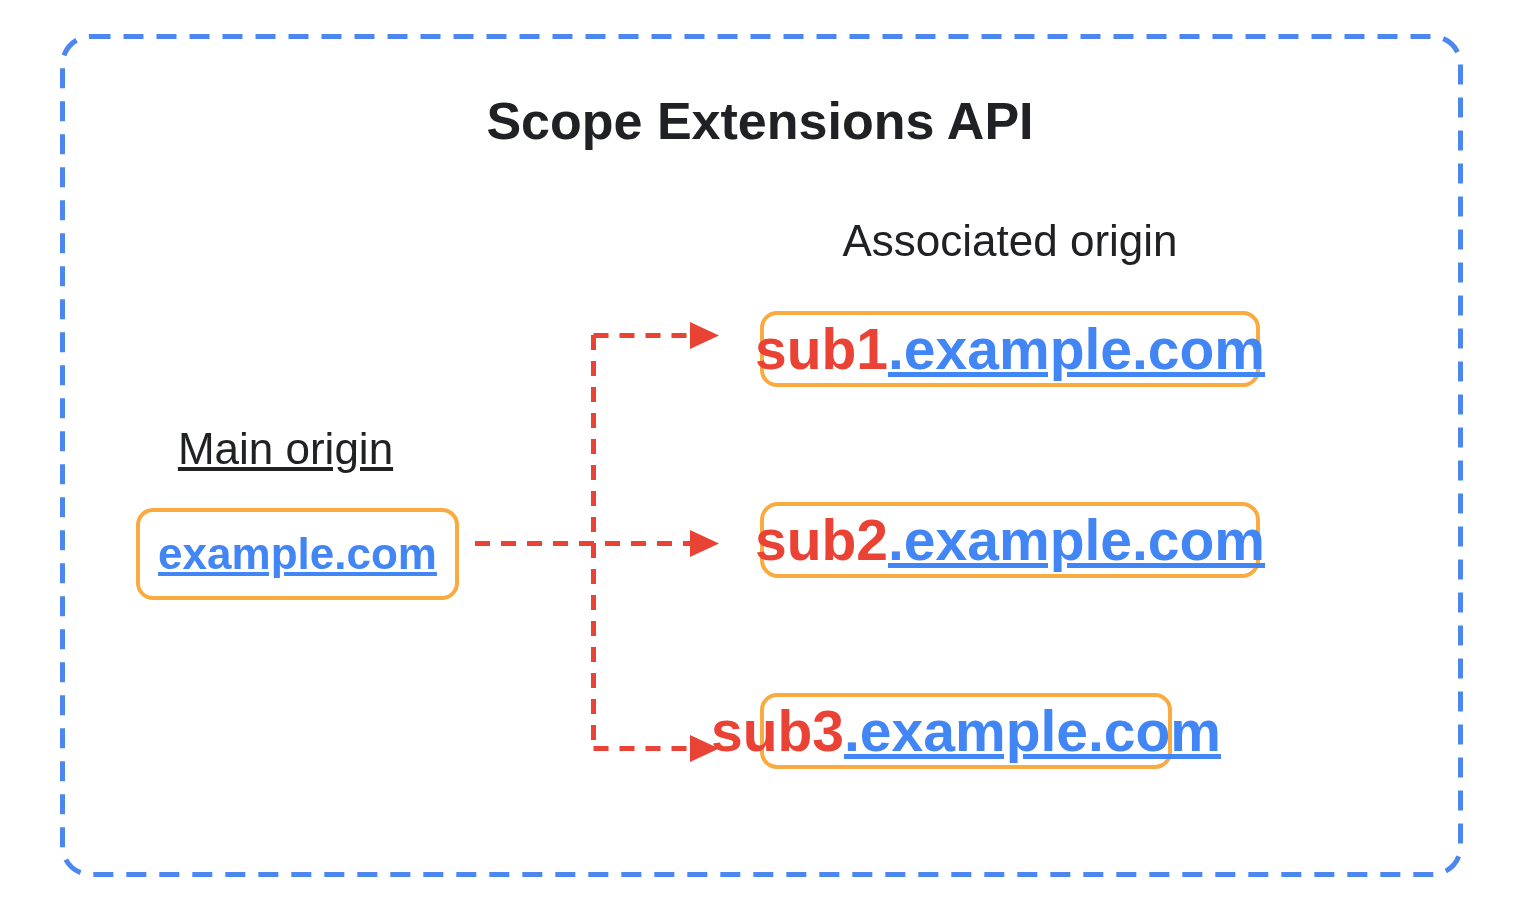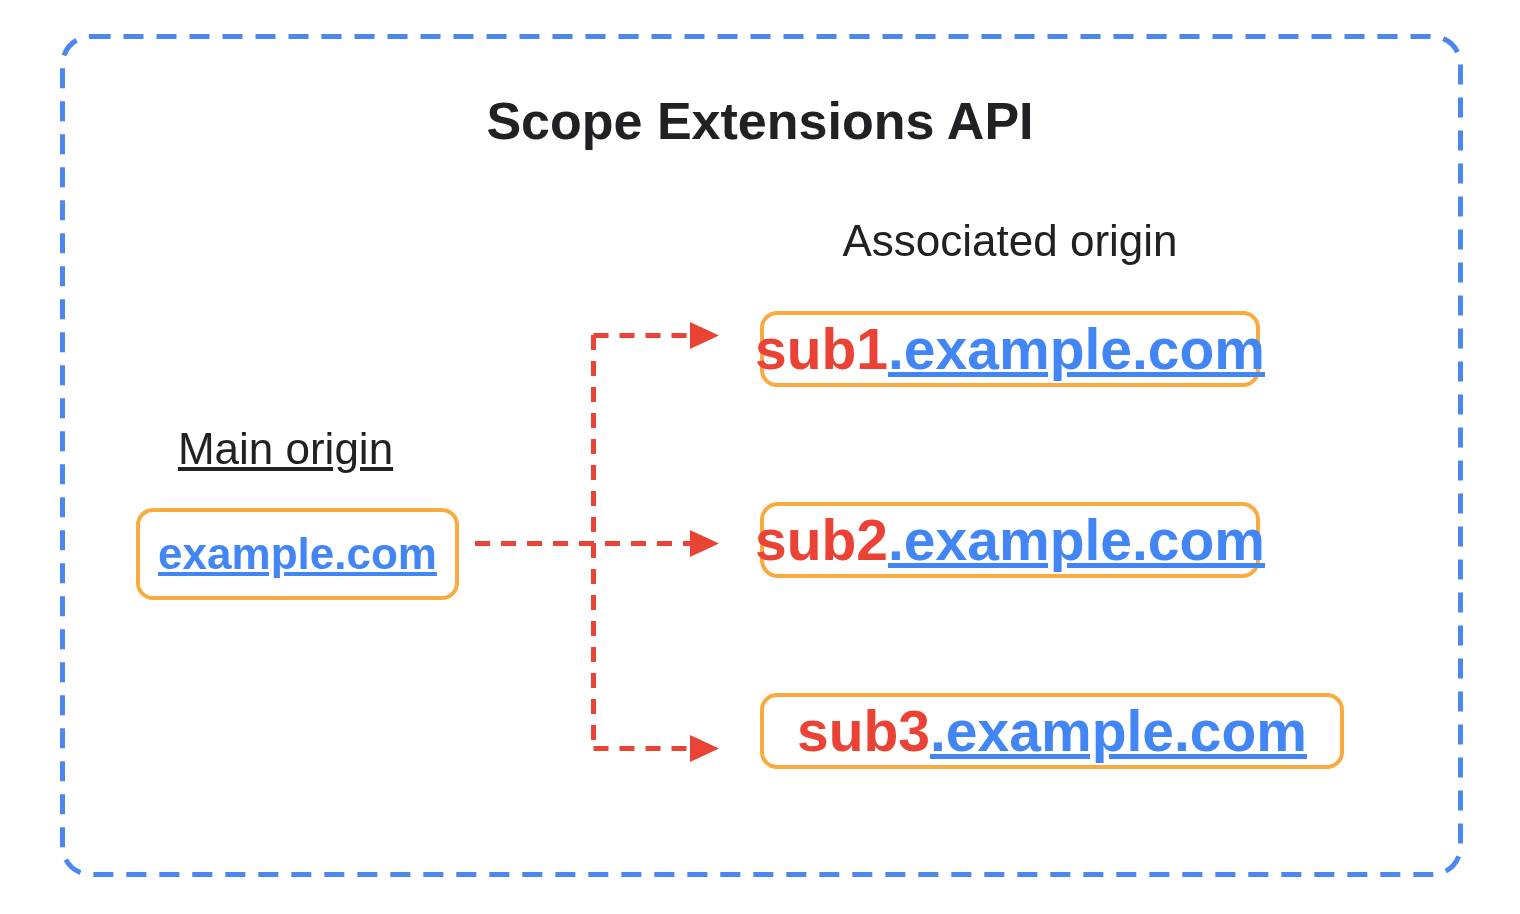--- a/index.html
+++ b/index.html
@@ -77,21 +77,21 @@
     align-items: center;
     justify-content: center;
     font-weight: bold;
     font-size: 57px;
     line-height: 1;
     white-space: nowrap;
   }
   .main-box { left: 124px; top: 508px; width: 323px; height: 92px; font-size: 44px; margin-left: 12px; }
   .sub-box-1 { left: 760px; top: 311px; width: 500px; height: 76px; }
   .sub-box-2 { left: 760px; top: 502px; width: 500px; height: 76px; border-radius: 18px; }
-  .sub-box-3 { left: 760px; top: 693px; width: 584px; height: 76px; }
+  .sub-box-3 { left: 760px; top: 693px; width: 412px; height: 76px; }
   .domain-blue { color: var(--domain-blue); text-decoration: underline; }
   .prefix-red { color: var(--subdomain-red); }
 </style>
 </head>
 <body>
 
 <div class="stage">
 
   <svg class="lines" viewBox="0 0 1520 914">
 

